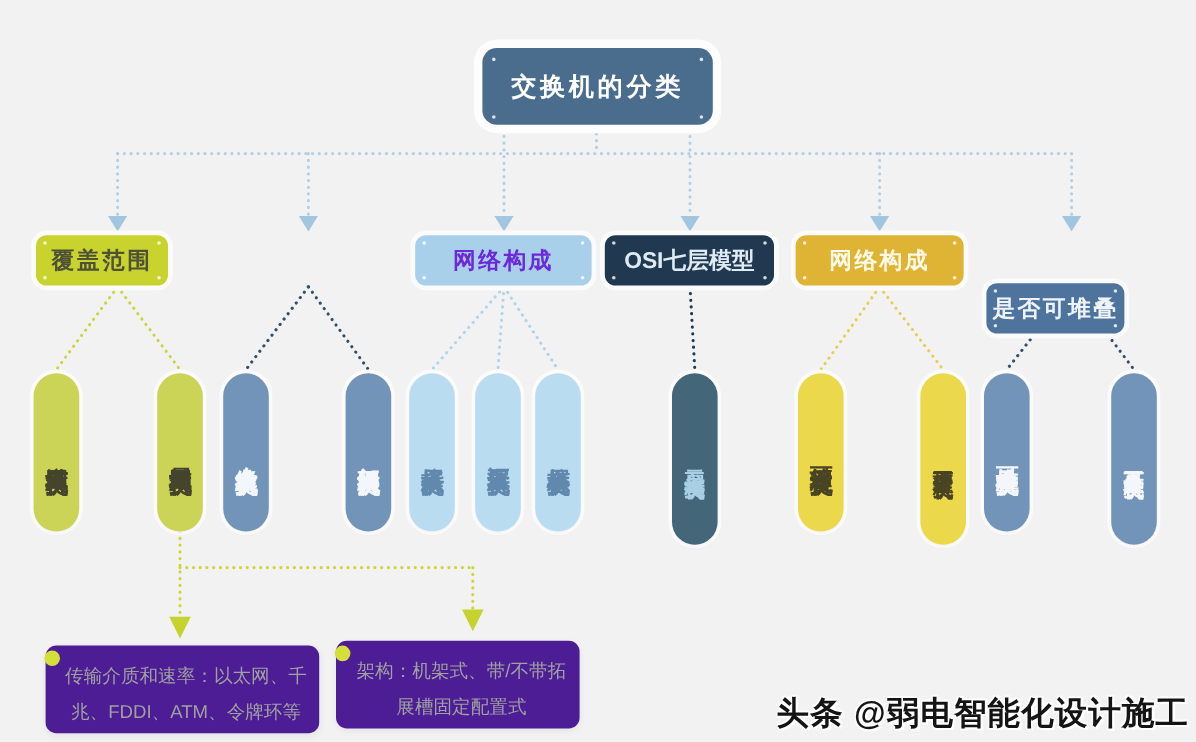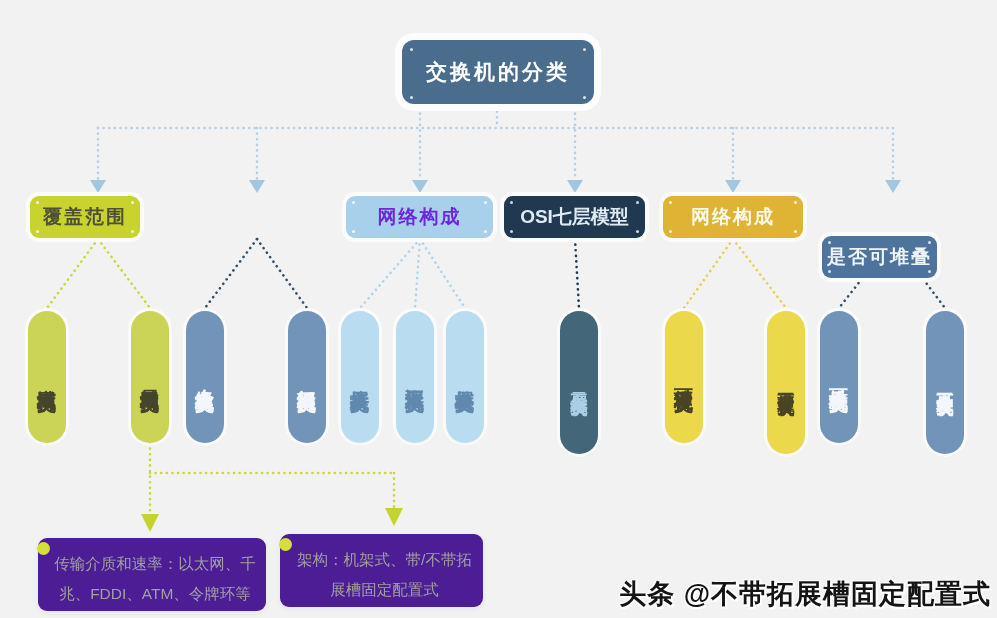--- a/index.html
+++ b/index.html
@@ -195,15 +195,15 @@
 
   <div class="note" id="note1">
     <i class="bullet"></i>
     <span>传输介质和速率：以太网、千兆、FDDI、ATM、令牌环等</span>
   </div>
   <div class="note" id="note2">
     <i class="bullet"></i>
     <span>架构：机架式、带/不带拓展槽固定配置式</span>
   </div>
 
-  <div class="watermark">头条 @不带拓展槽固定配置式</div>
+  <div class="watermark">头条 @弱电智能化设计施工</div>
 
 </div>
 
 </body></html>

